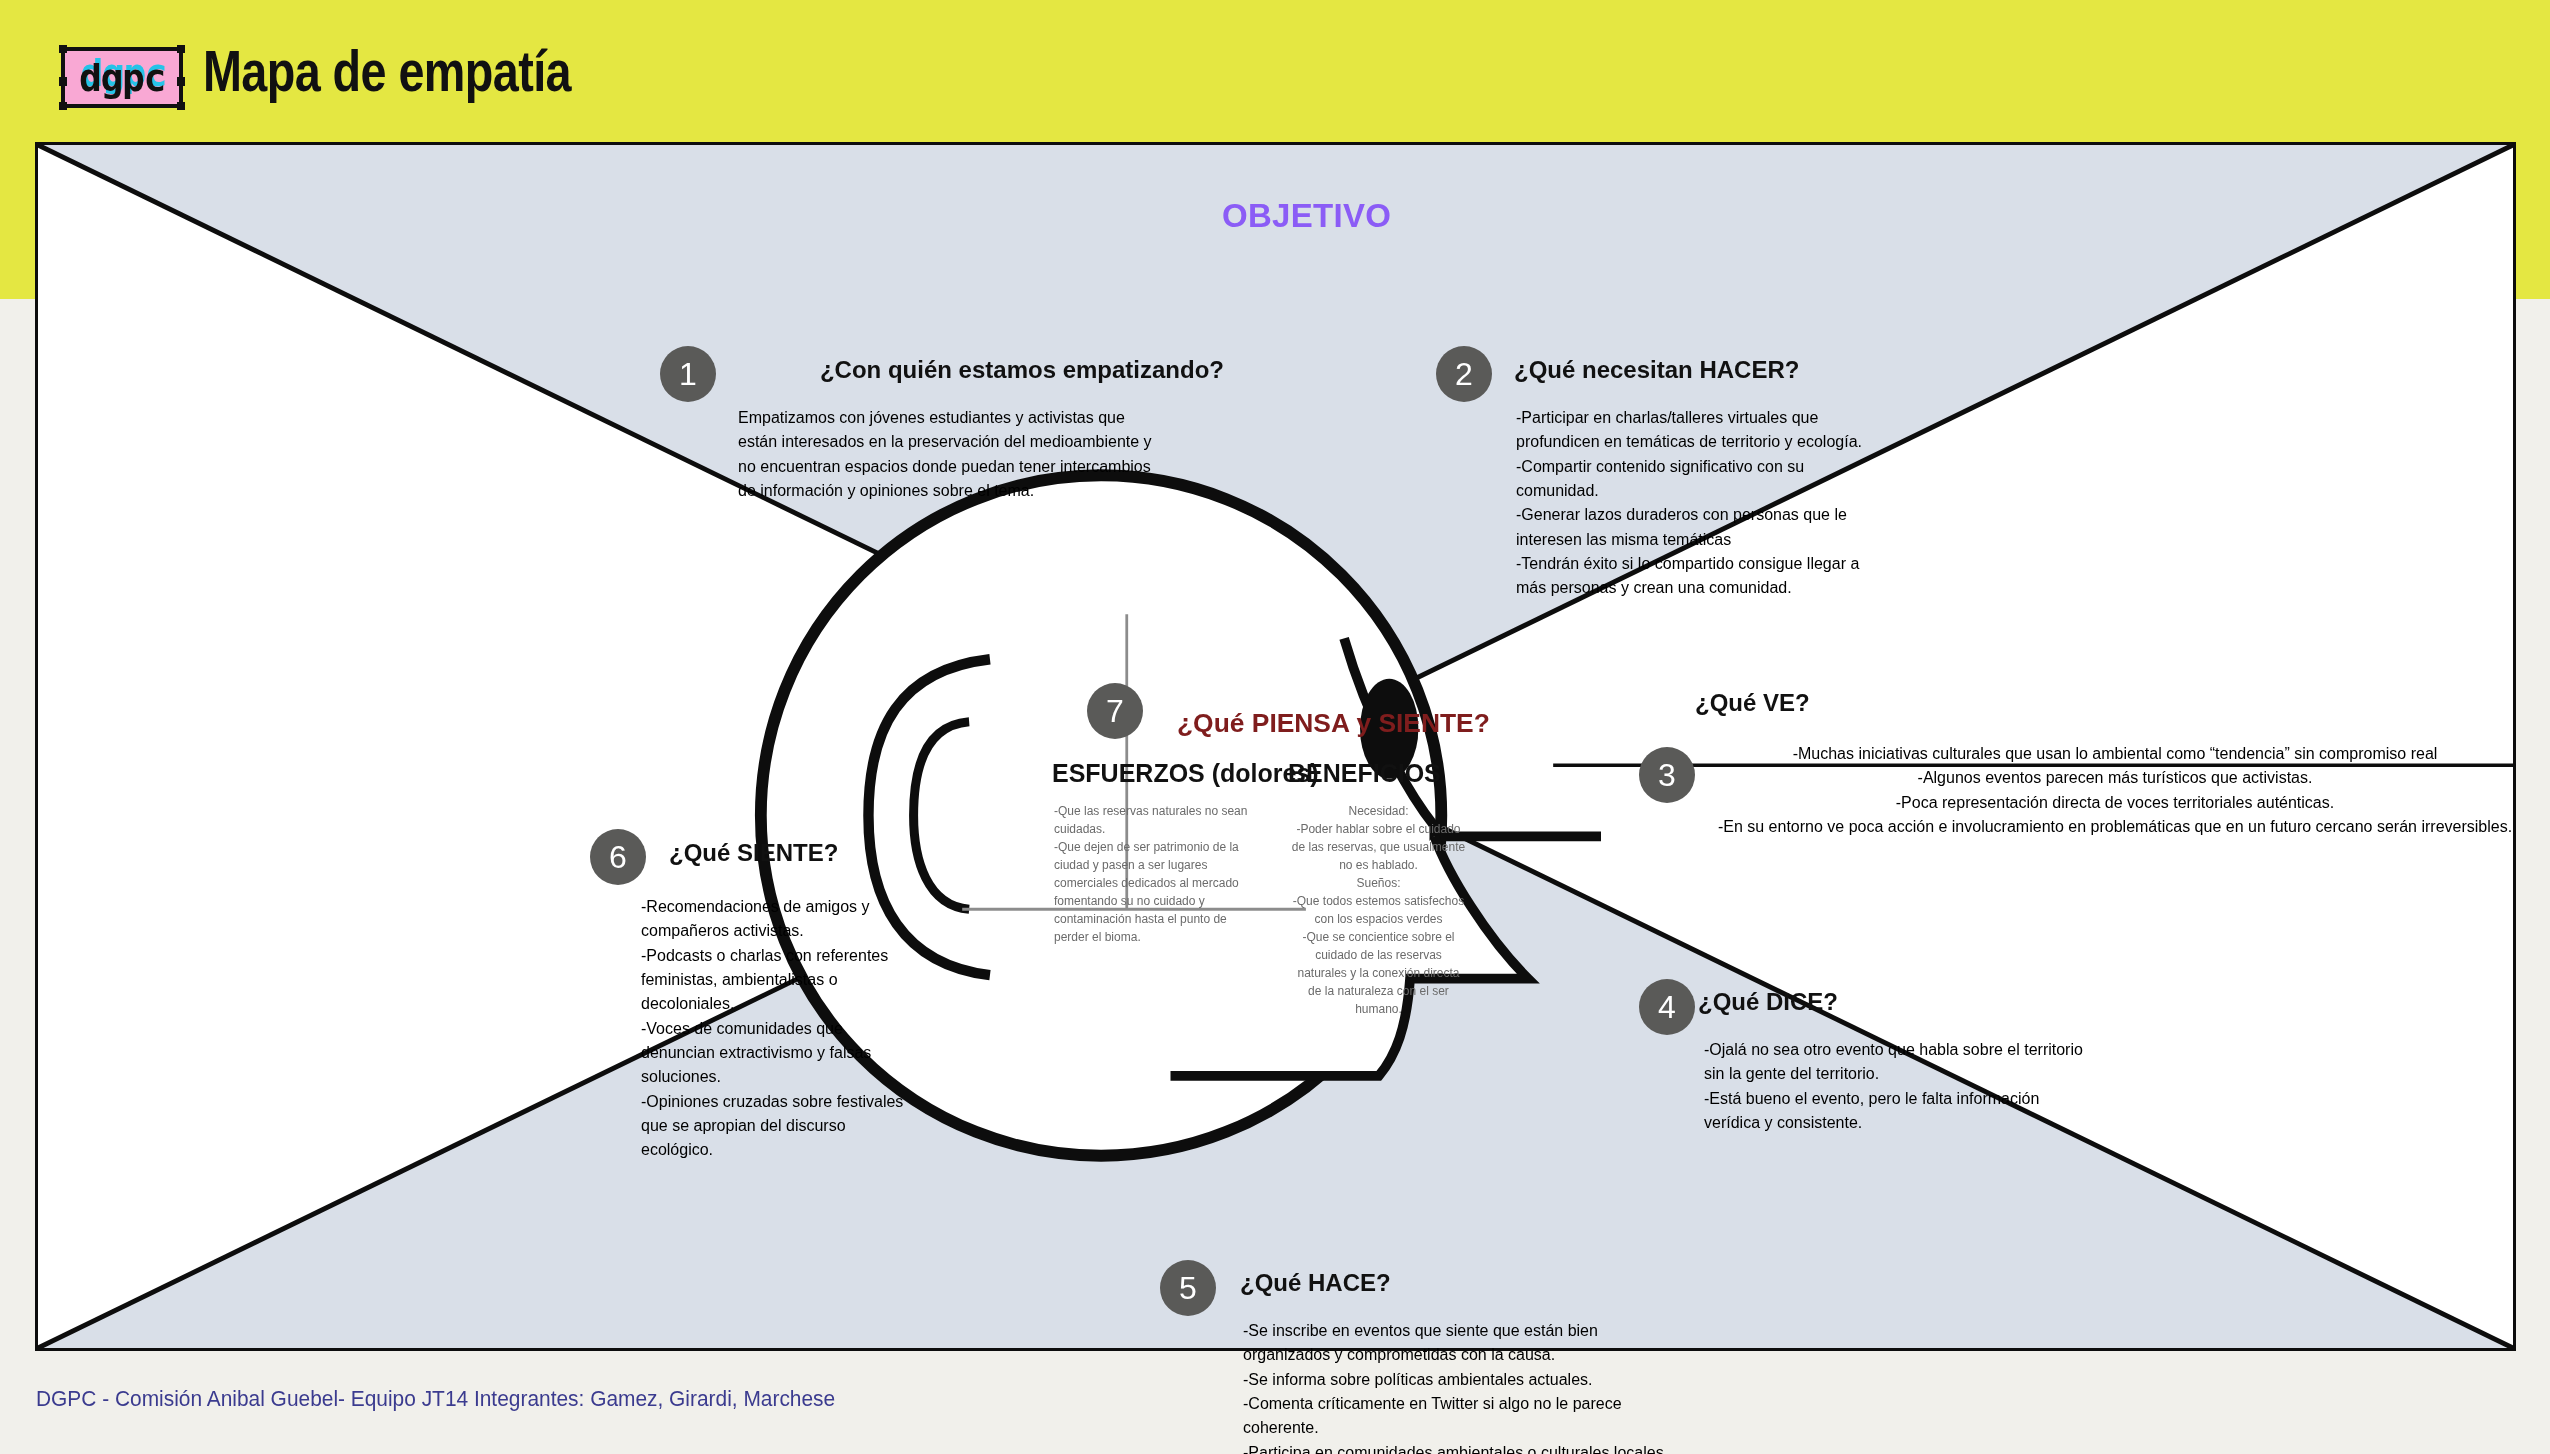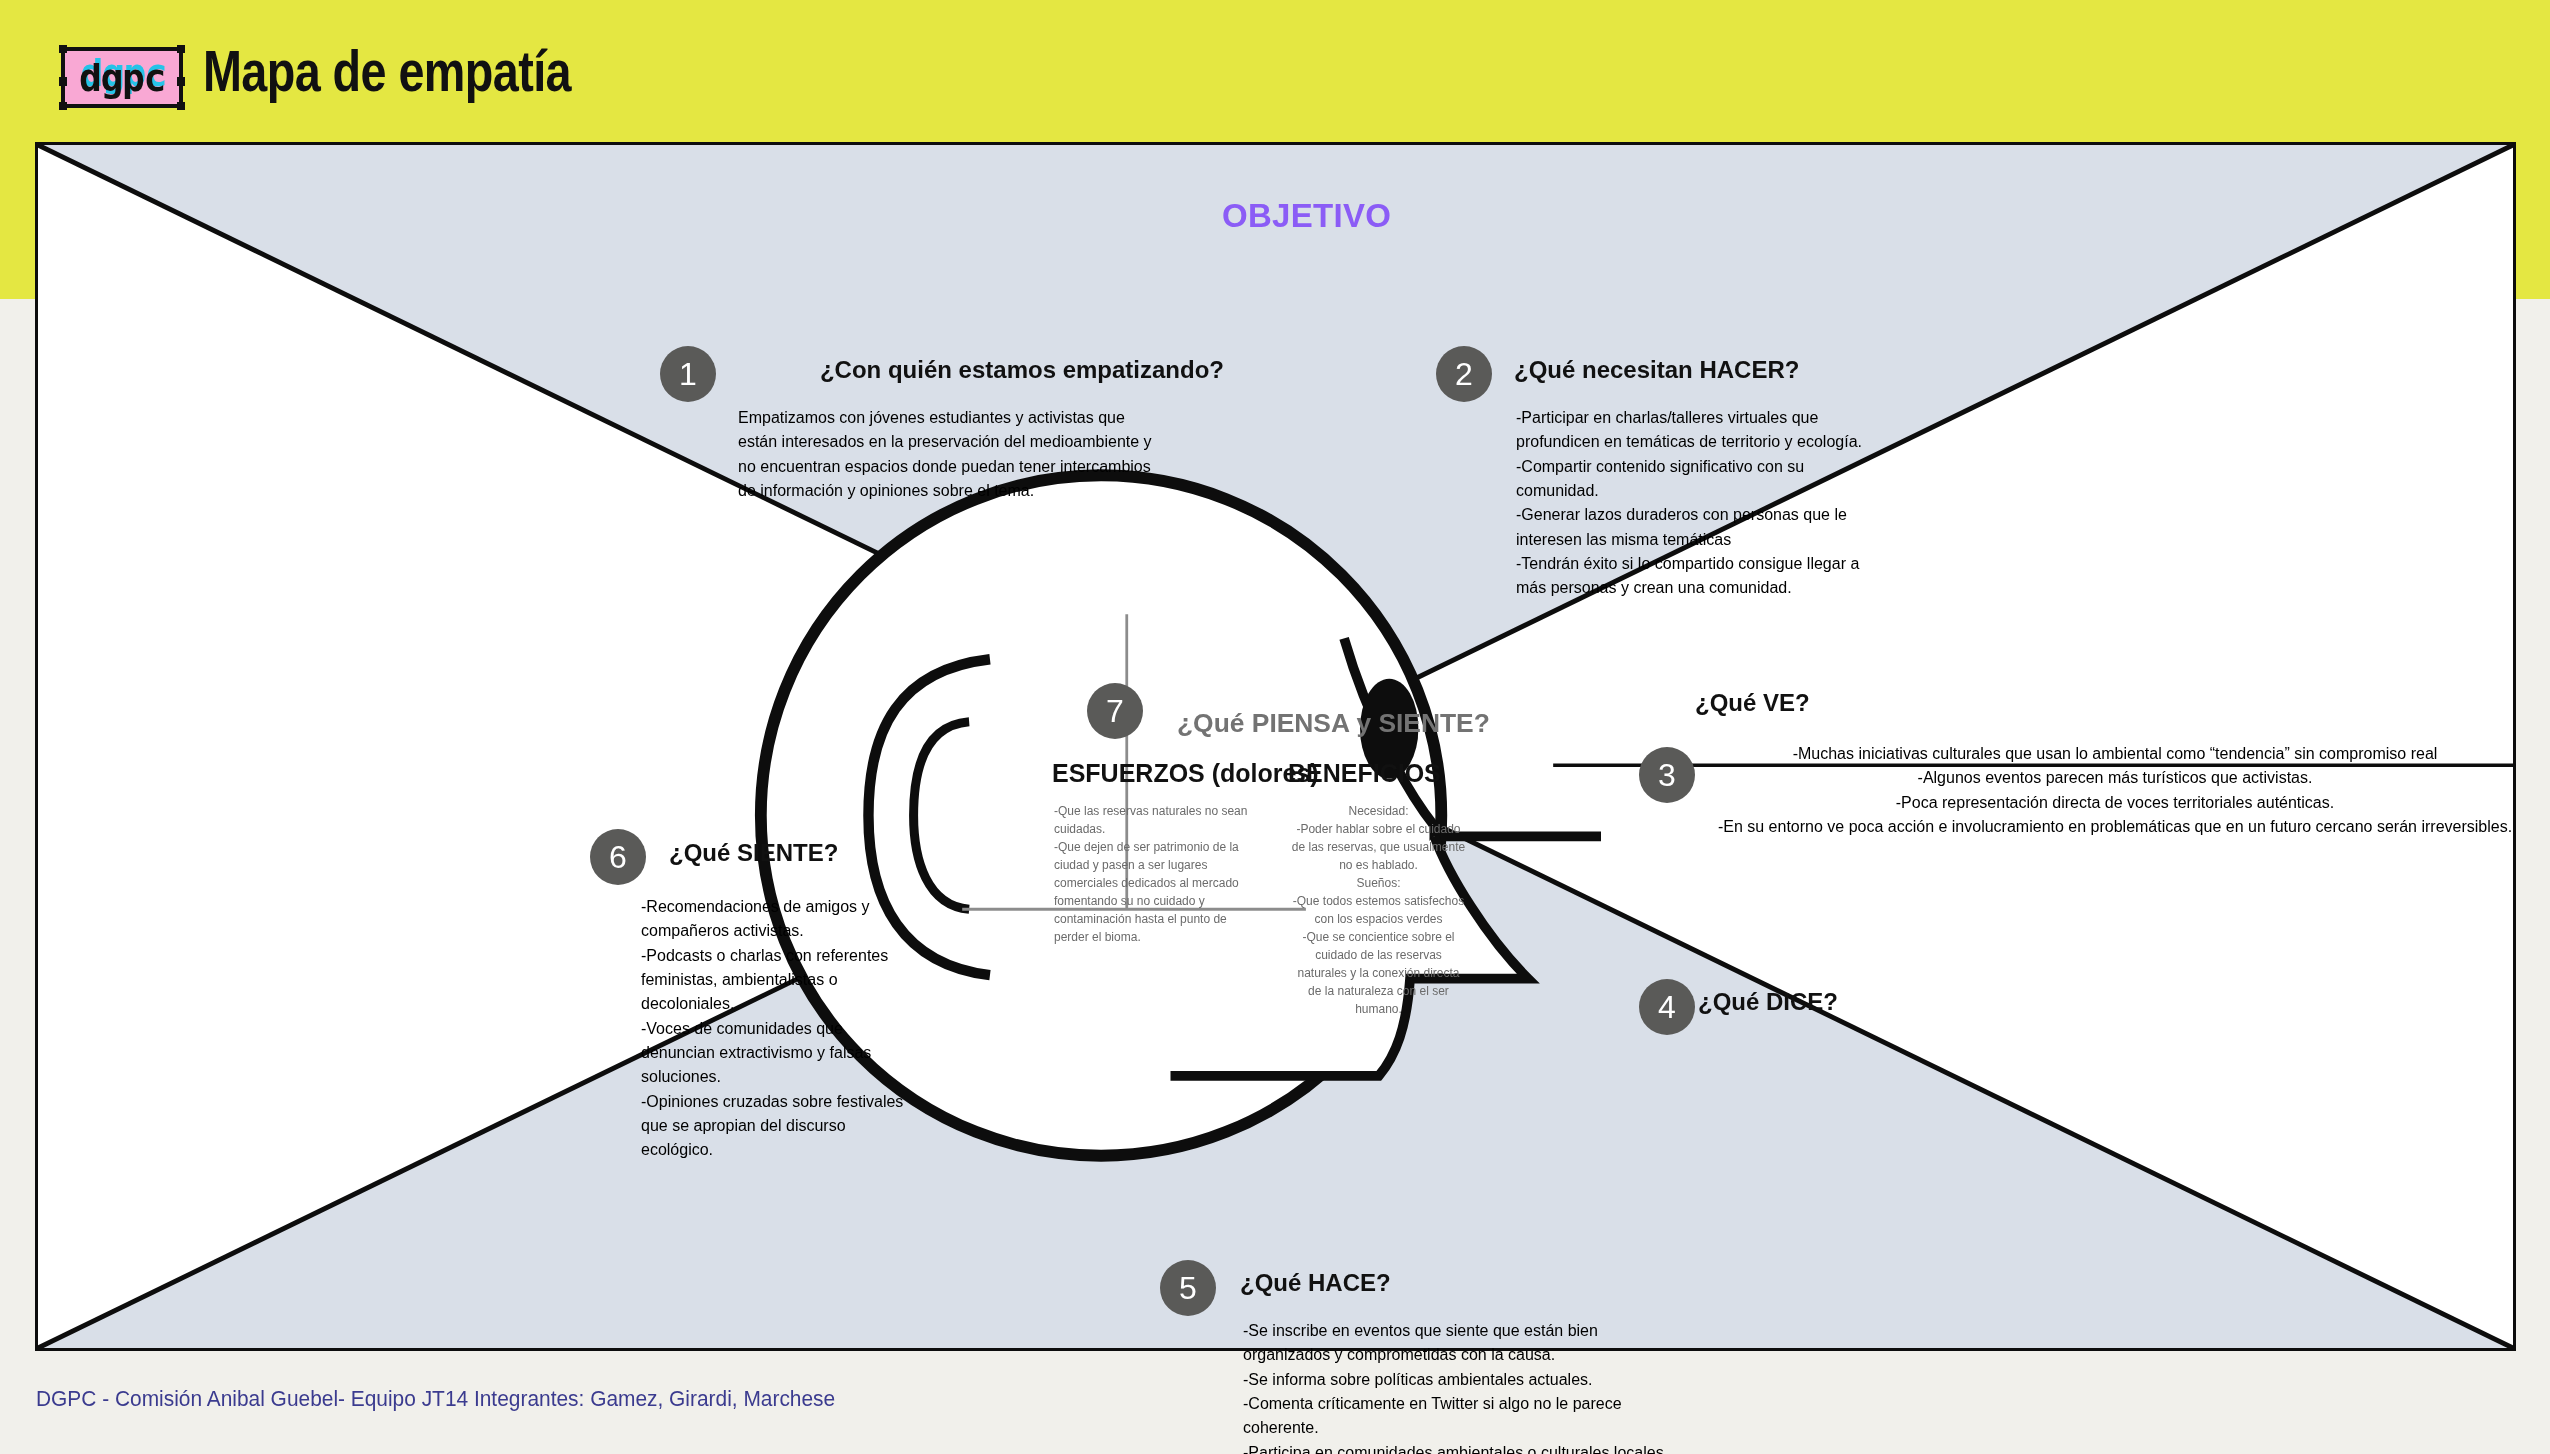--- a/index.html
+++ b/index.html
@@ -46,21 +46,21 @@
   }
   
   .qtitle{position:absolute;font-size:24px;font-weight:bold;color:#111;line-height:1.1;}
   .qbody{position:absolute;font-size:16px;color:#000000;line-height:1.52;white-space:pre-line;}
   
   #objetivo{
     position:absolute;font-size:33px;font-weight:bold;color:#8b5cf6;
     letter-spacing:0.3px;
   }
   
-  #head-title{position:absolute;left:1139px;top:563px;font-size:26.4px;font-weight:bold;color:#737373;}
+  #head-title{position:absolute;left:1139px;top:563px;font-size:26.4px;font-weight:bold;color:#7f1d1d;}
   .colhead{position:absolute;font-size:25px;font-weight:bold;color:#111;line-height:1.1;}
   .coltext{position:absolute;font-size:12px;color:#6B6B6B;line-height:1.5;white-space:pre-line;}
   
   #footer{
     position:absolute;left:36px;top:1386px;
     font-size:22px;color:#3B3B8F;letter-spacing:0px;
     transform:scaleX(.95);transform-origin:left top;
   }
 </style>
 </head>
@@ -124,20 +124,22 @@
 
   <div class="badge" style="left:1601px;top:602px;width:56px;height:56px;">3</div>
   <div class="qtitle" style="left:1657px;top:545px;width:417px;">¿Qué VE?</div>
   <div class="qbody" style="left:1660px;top:597px;width:834px;text-align:center;">-Muchas iniciativas culturales que usan lo ambiental como “tendencia” sin compromiso real
 -Algunos eventos parecen más turísticos que activistas.
 -Poca representación directa de voces territoriales auténticas.
 -En su entorno ve poca acción e involucramiento en problemáticas que en un futuro cercano serán irreversibles.</div>
 
   <div class="badge" style="left:1601px;top:834px;width:56px;height:56px;">4</div>
   <div class="qtitle" style="left:1660px;top:844px;width:417px;">¿Qué DICE?</div>
+  <div class="qbody" style="left:1666px;top:893px;width:389px;">-Ojalá no sea otro evento que habla sobre el territorio sin la gente del territorio.
+-Está bueno el evento, pero le falta información verídica y consistente.</div>
 
   <div class="badge" style="left:1122px;top:1115px;width:56px;height:56px;">5</div>
   <div class="qtitle" style="left:1202px;top:1125px;width:417px;">¿Qué HACE?</div>
   <div class="qbody" style="left:1205px;top:1174px;width:445px;">-Se inscribe en eventos que siente que están bien organizados y comprometidas con la causa.
 -Se informa sobre políticas ambientales actuales.
 -Comenta críticamente en Twitter si algo no le parece coherente.
 -Participa en comunidades ambientales o culturales locales como voluntaria.</div>
 
   <div class="badge" style="left:552px;top:684px;width:56px;height:56px;">6</div>
   <div class="qtitle" style="left:631px;top:695px;width:347px;">¿Qué SIENTE?</div>

